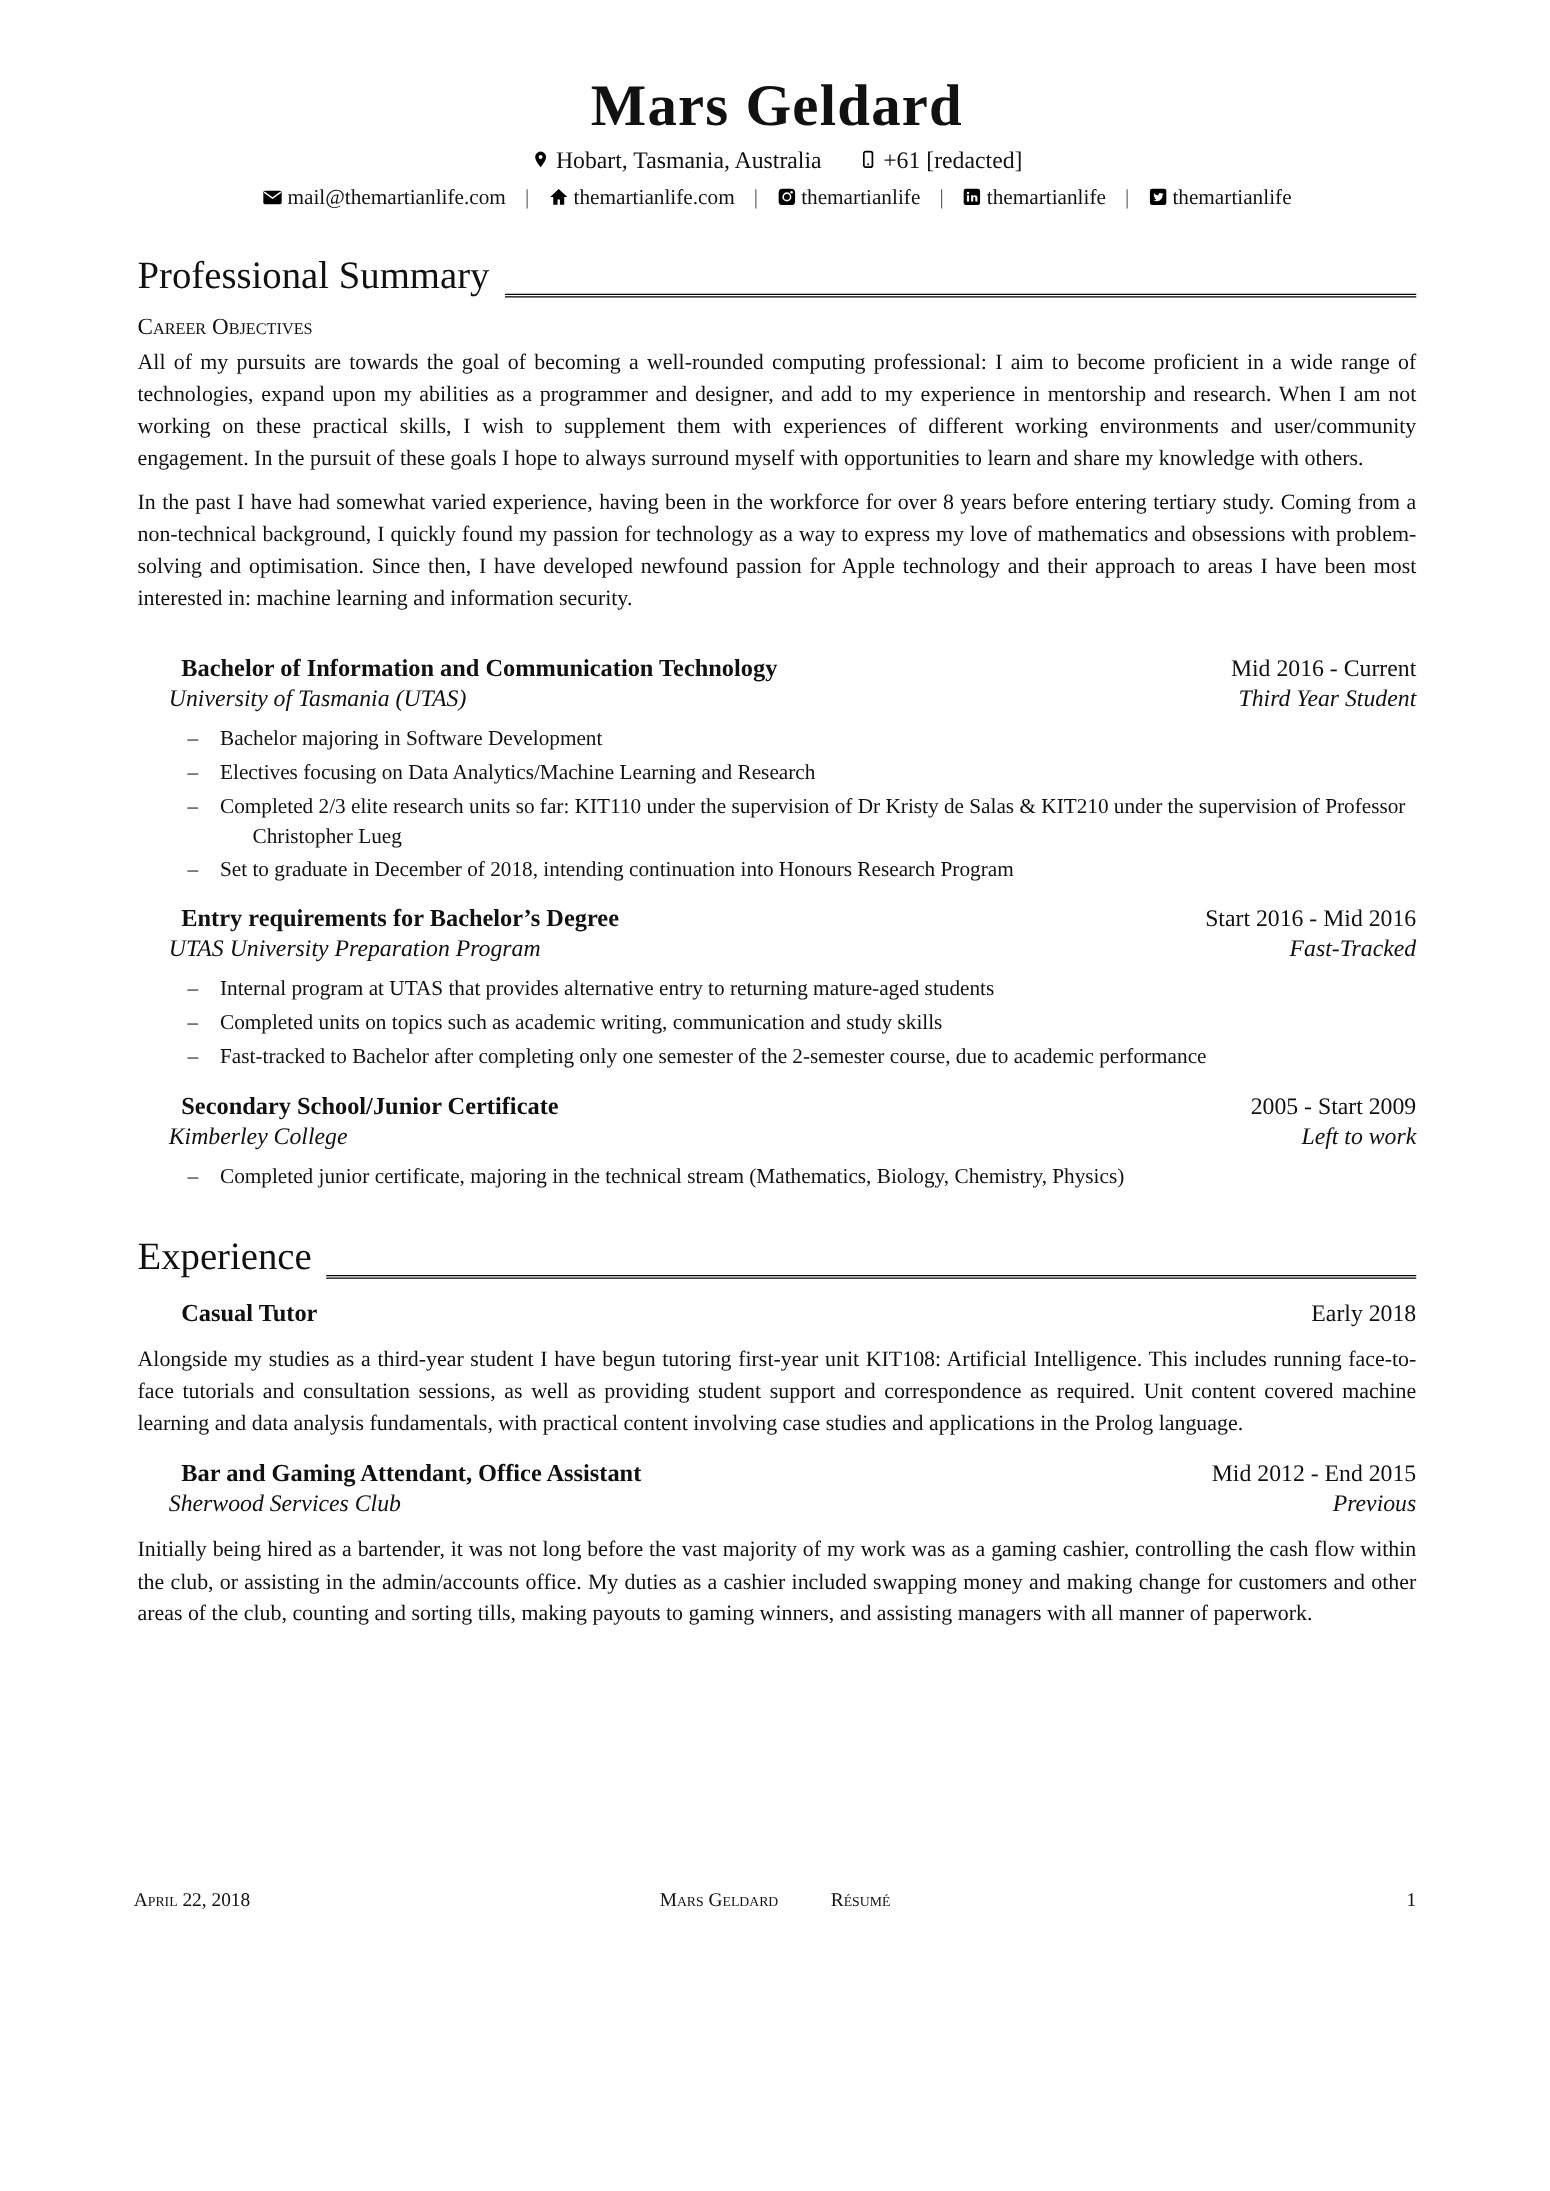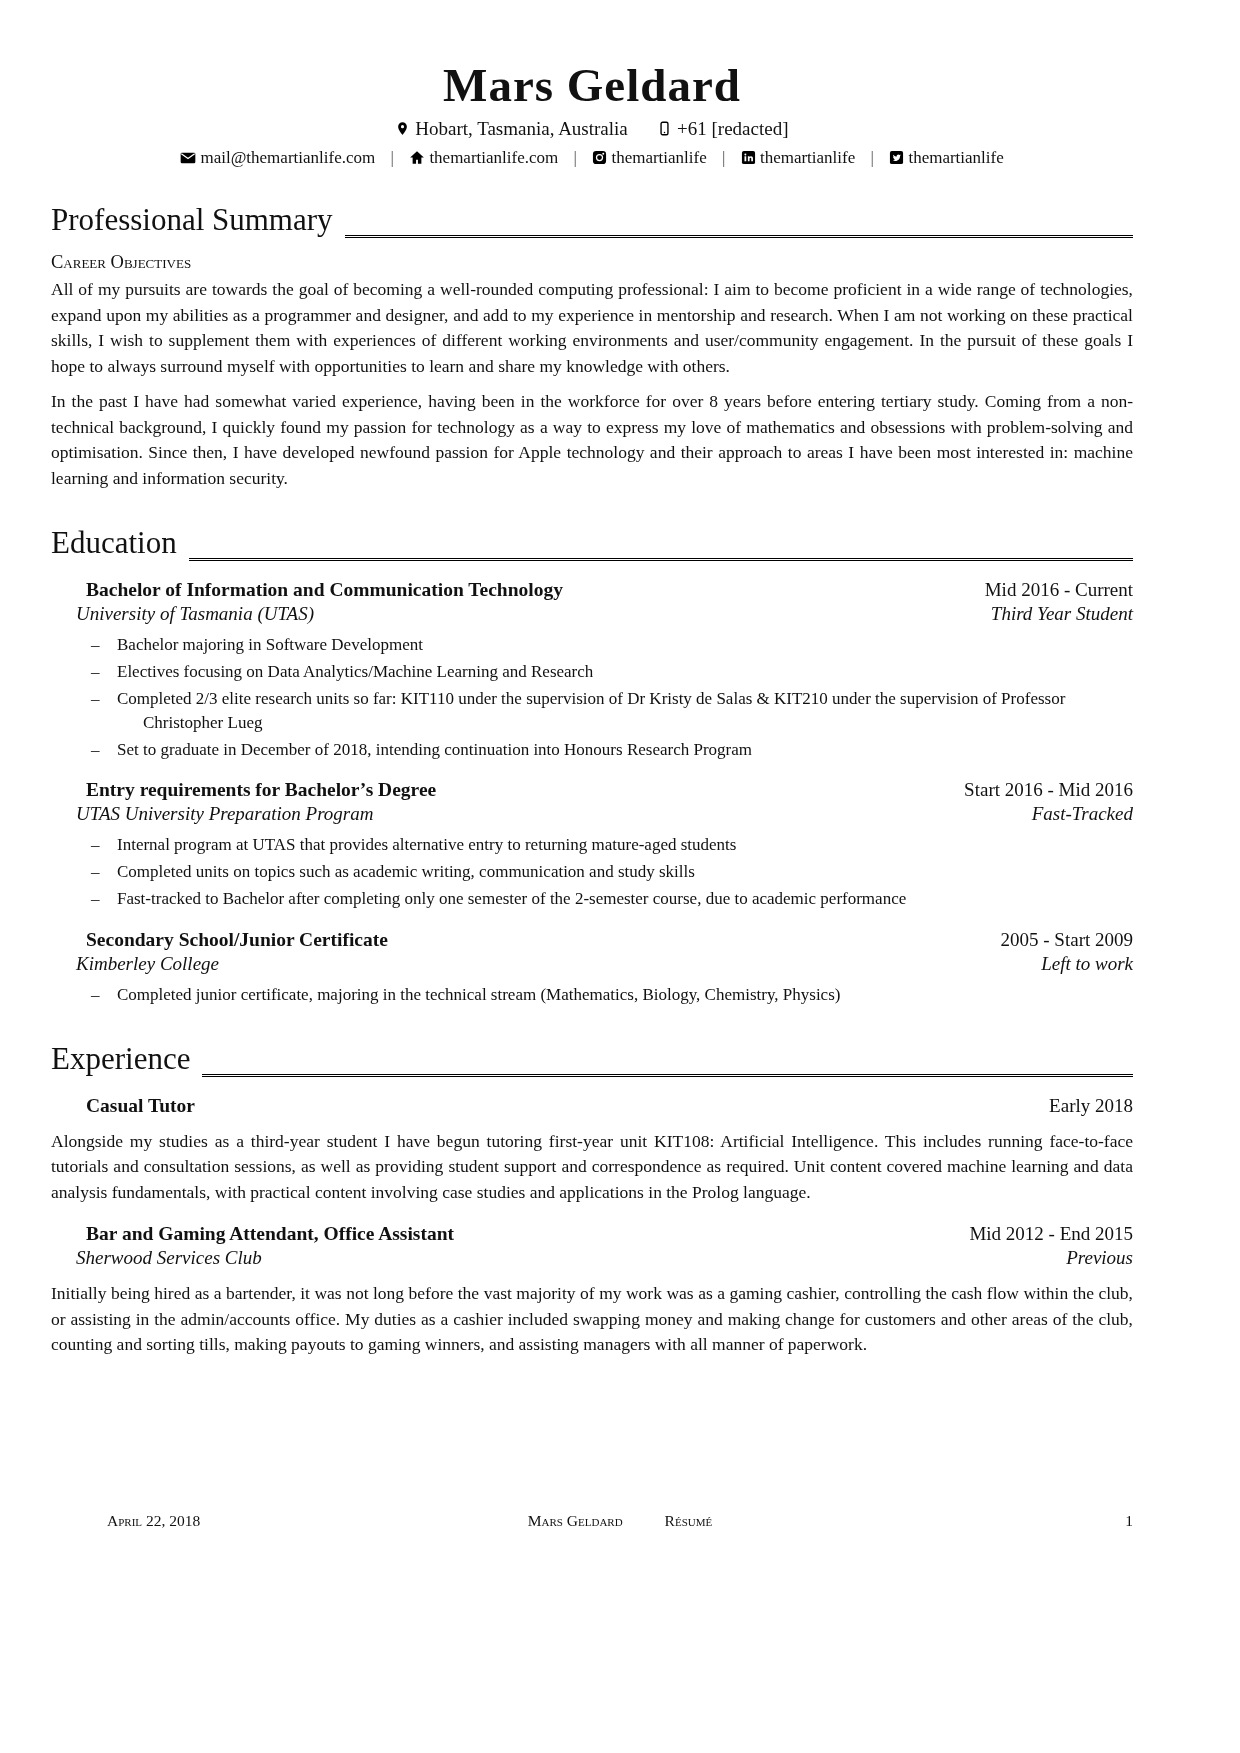--- a/index.html
+++ b/index.html
@@ -4,21 +4,21 @@
 <style>
   * { box-sizing: border-box; }
   html, body { margin: 0; padding: 0; background: #fff; }
   .page {
     position: relative;
     width: 1240px;
     height: 1753px;
     background: #fff;
     font-family: "Liberation Serif", serif;
     color: #111;
-    padding: 58px 107px 0 51px;
+    padding: 58px 107px 0 110px;
     overflow: hidden;
   }
 
   
   .name {
     text-align: center;
     font-size: 47px;
     font-weight: bold;
     letter-spacing: 1px;
     margin: 0 0 6px 0;
@@ -199,24 +199,20 @@
     <div class="section-heading">
       <span>Professional Summary</span>
       <span class="rule"></span>
     </div>
     <div class="subheading">Career Objectives</div>
     <p class="para">All of my pursuits are towards the goal of becoming a well-rounded computing professional: I aim to become proficient in a wide range of technologies, expand upon my abilities as a programmer and designer, and add to my experience in mentorship and research. When I am not working on these practical skills, I wish to supplement them with experiences of different working environments and user/community engagement. In the pursuit of these goals I hope to always surround myself with opportunities to learn and share my knowledge with others.</p>
     <p class="para">In the past I have had somewhat varied experience, having been in the workforce for over 8 years before entering tertiary study. Coming from a non-technical background, I quickly found my passion for technology as a way to express my love of mathematics and obsessions with problem-solving and optimisation. Since then, I have developed newfound passion for Apple technology and their approach to areas I have been most interested in: machine learning and information security.</p>
   </div>
 
   <div class="section">
-    <div class="section-heading">
-      <span>Education</span>
-      <span class="rule"></span>
-    </div>
 
     <div class="entry">
       <div class="entry-head">
         <span class="entry-title">Bachelor of Information and Communication Technology</span>
         <span class="entry-dates">Mid 2016 - Current</span>
       </div>
       <div class="entry-sub">
         <span>University of Tasmania (UTAS)</span>
         <span>Third Year Student</span>
       </div>

